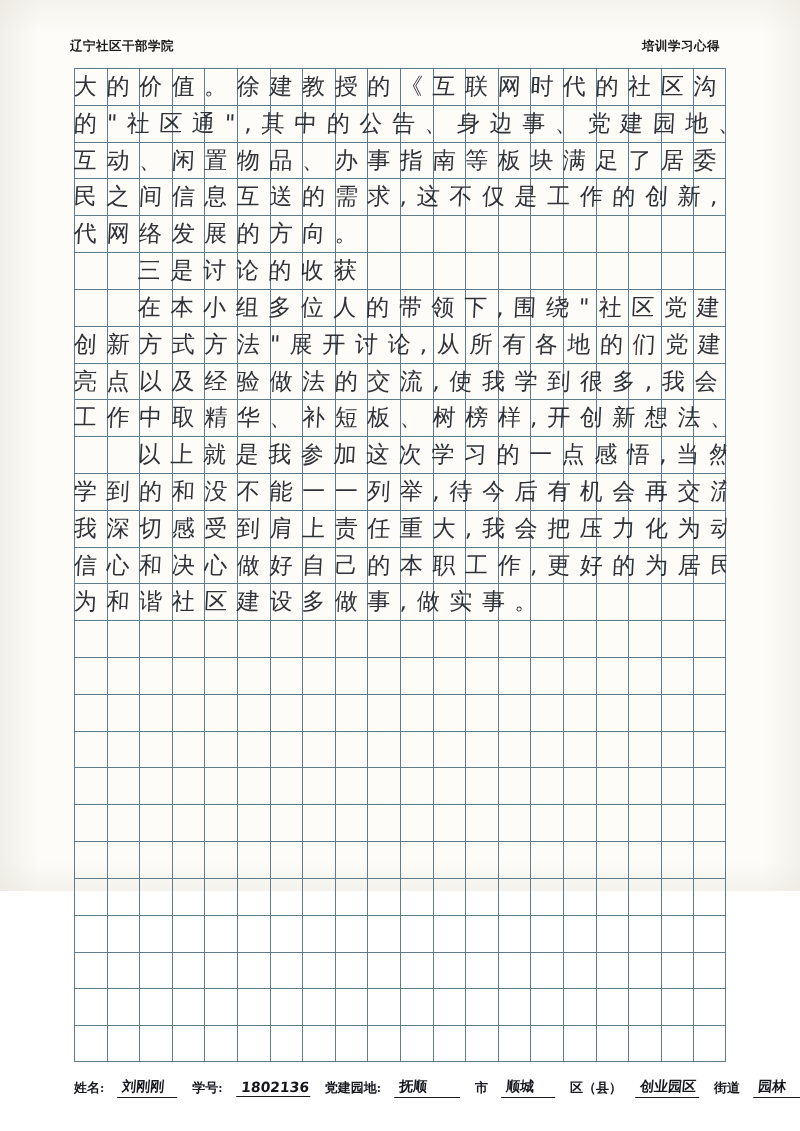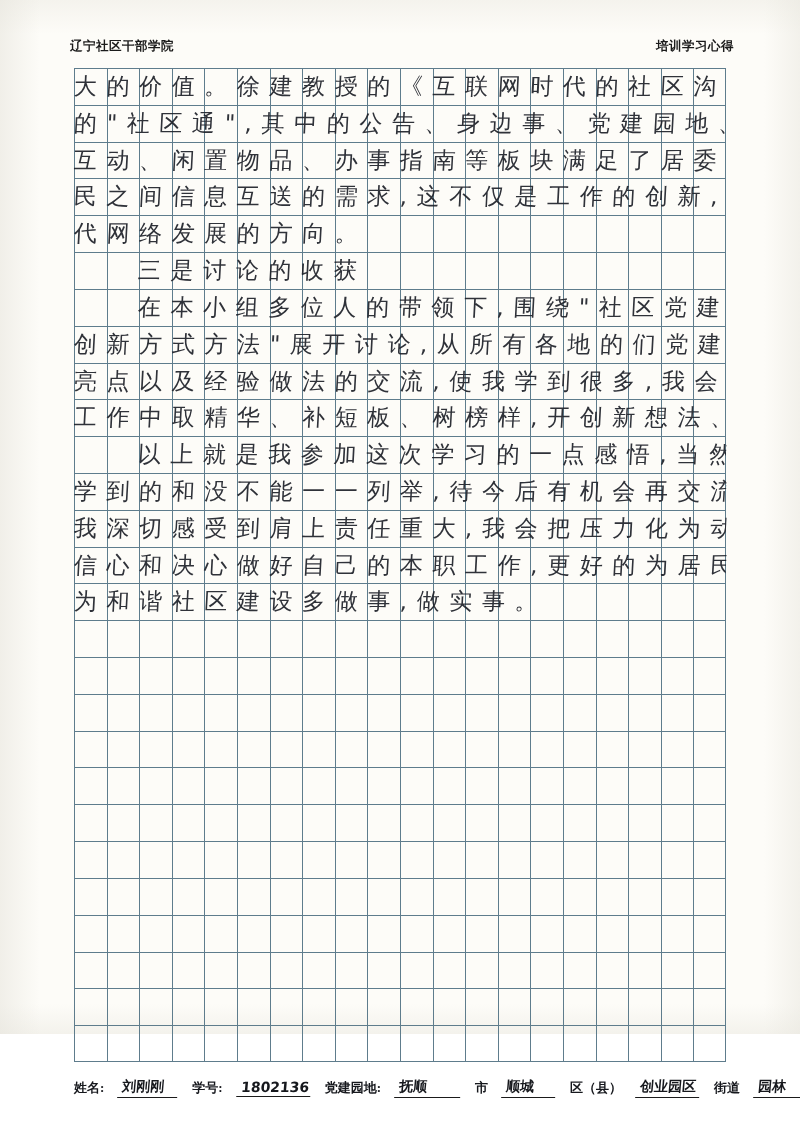--- a/index.html
+++ b/index.html
@@ -12,21 +12,21 @@
     height: 1131px;
     font-family: "Liberation Serif", serif;
     position: relative;
     overflow: hidden;
   }
 
   .page {
     position: absolute;
     left: 0; top: 0;
     width: 800px;
-    height: 1034px;
+    height: 891px;
     background: #fdfcf8;
   }
 
   
   .paper-shade {
     position: absolute;
     inset: 0;
     background:
       linear-gradient(90deg, rgba(230,228,220,0.55) 0px, rgba(255,255,255,0) 40px),
       linear-gradient(270deg, rgba(232,230,222,0.5) 0px, rgba(255,255,255,0) 36px),
@@ -47,21 +47,21 @@
     left: 0;
     top: 0;
     font-size: 12.5px;
     font-weight: bold;
     color: #1b1b1b;
     letter-spacing: 0.5px;
     white-space: nowrap;
   }
   .header-right {
     position: absolute;
-    right: 4px;
+    right: 18px;
     top: 0;
     font-size: 12.5px;
     font-weight: bold;
     color: #1b1b1b;
     letter-spacing: 0.5px;
     white-space: nowrap;
   }
 
   
   .grid-wrap {

